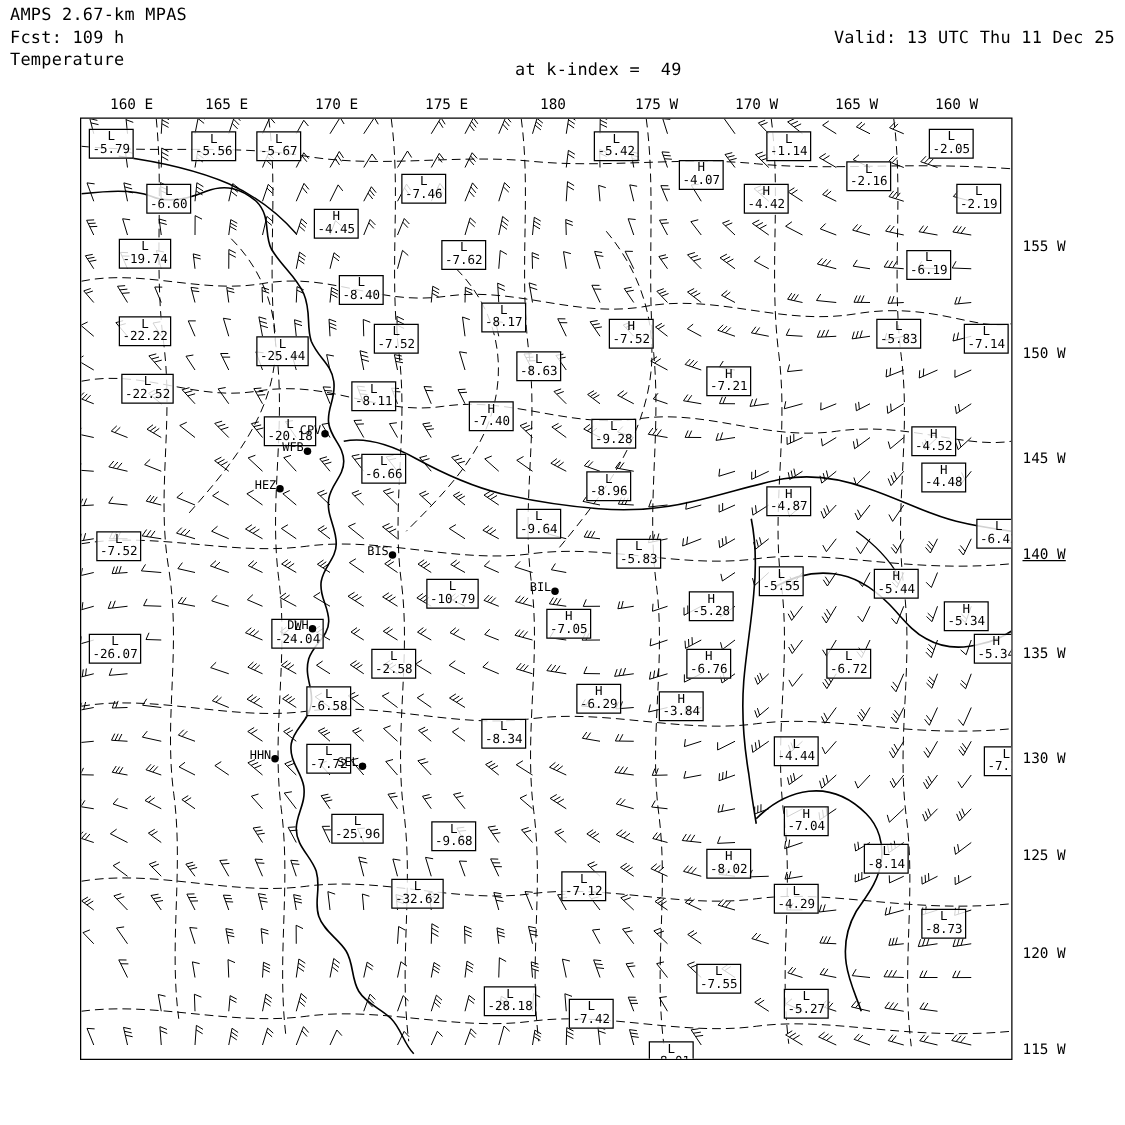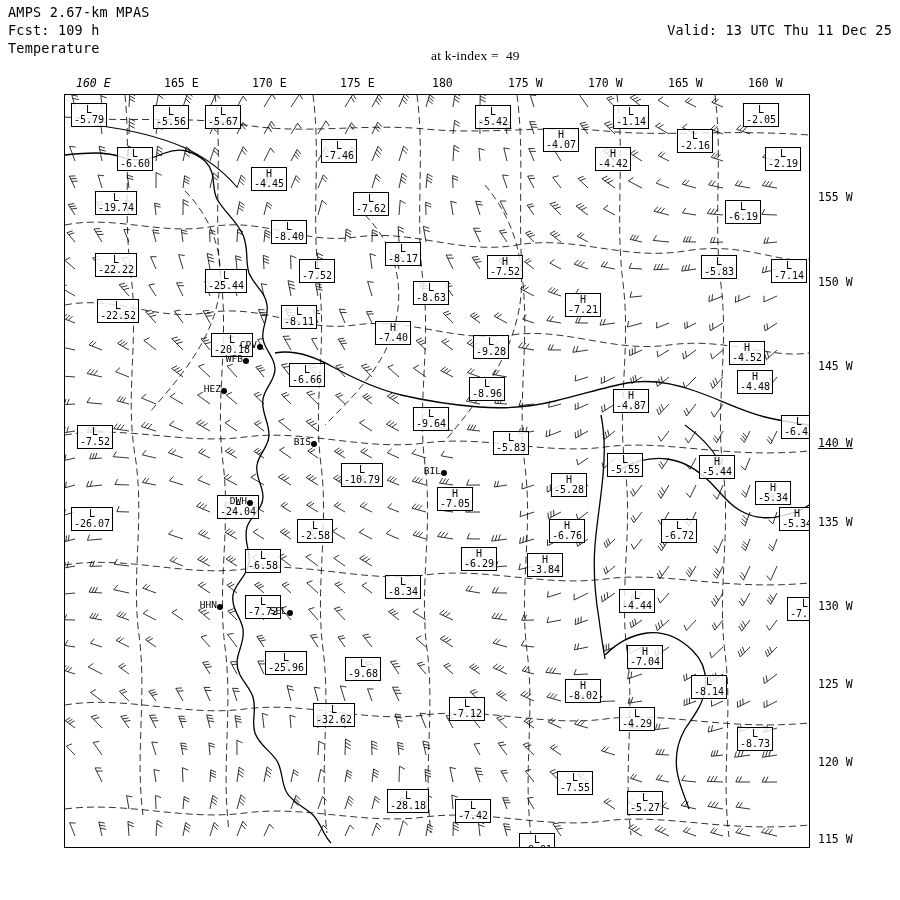--- a/index.html
+++ b/index.html
@@ -3,21 +3,21 @@
 <meta charset="utf-8">
 <style>
   html,body{margin:0;padding:0;background:#ffffff;}
   body{width:900px;height:900px;font-family:"DejaVu Sans Mono","Liberation Mono",monospace;color:#000;}
   #root{position:relative;width:900px;height:900px;overflow:hidden;}
 
   .hdr{position:absolute;font-size:13.5px;letter-spacing:0.2px;white-space:pre;}
   #title-model{left:8px;top:4px;text-align:right;}
   #title-fcst{left:8px;top:22px;}
   #title-field{left:8px;top:40px;}
-  #title-kindex{left:431px;top:48px;font-family:Liberation Serif, serif;}
+  #title-kindex{left:412px;top:48px;}
   #title-init{right:8px;top:4px;text-align:right;}
   #title-valid{right:8px;top:22px;text-align:left;}
 
   .axlab{position:absolute;font-size:11.5px;white-space:pre;}
 
   #plot{position:absolute;left:64px;top:94px;width:744px;height:752px;border:1px solid #000;overflow:hidden;background:#fff;}
 
   .footer{position:absolute;left:0;top:880px;width:900px;text-align:center;font-size:12px;white-space:pre;}
 
   
@@ -37,21 +37,21 @@
 <body>
 
 <div id="root">
 
   <div class="hdr" id="title-model">AMPS 2.67-km MPAS</div>
   <div class="hdr" id="title-fcst">Fcst: 109 h</div>
   <div class="hdr" id="title-field">Temperature</div>
   <div class="hdr" id="title-kindex">at k-index =  49</div>
   <div class="hdr" id="title-valid">Valid: 13 UTC Thu 11 Dec 25</div>
 
-  <div class="axlab" style="left:76px;top:76px;font-style:italic;">160 E</div>
+  <div class="axlab" style="left:88px;top:76px;">160 E</div>
   <div class="axlab" style="left:164px;top:76px;">165 E</div>
   <div class="axlab" style="left:252px;top:76px;">170 E</div>
   <div class="axlab" style="left:340px;top:76px;">175 E</div>
   <div class="axlab" style="left:432px;top:76px;">180</div>
   <div class="axlab" style="left:508px;top:76px;">175 W</div>
   <div class="axlab" style="left:588px;top:76px;">170 W</div>
   <div class="axlab" style="left:668px;top:76px;">165 W</div>
   <div class="axlab" style="left:748px;top:76px;">160 W</div>
 
   <div class="axlab" style="left:818px;top:190px;">155 W</div>

